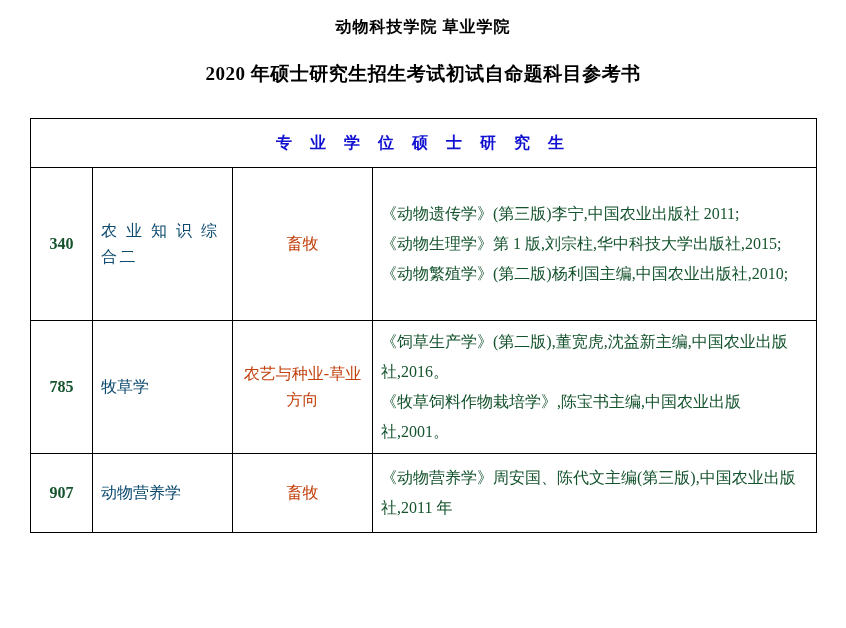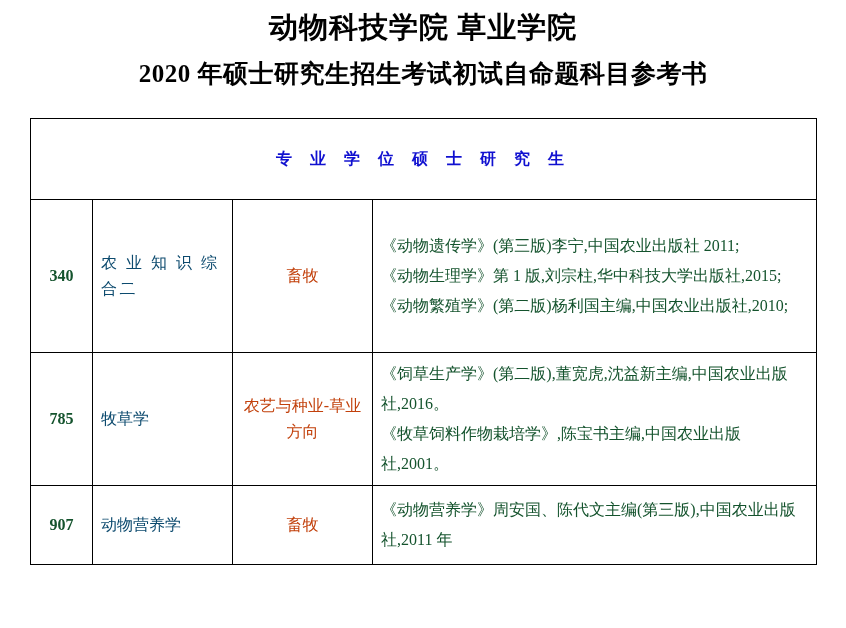--- a/index.html
+++ b/index.html
@@ -18,28 +18,28 @@
     width: 846px;
     height: 628px;
     position: relative;
     box-sizing: border-box;
   }
   .title-block {
     text-align: center;
     padding-top: 8px;
   }
   .title-main {
-    font-size: 29px;
+    font-size: 16px;
     font-weight: bold;
     letter-spacing: 1px;
     line-height: 38px;
     color: #000;
   }
   .title-sub {
-    font-size: 25px;
+    font-size: 19px;
     font-weight: bold;
     letter-spacing: 0.5px;
     line-height: 44px;
     margin-top: 6px;
     color: #000;
   }
   .table-wrap {
     margin: 22px 30px 0 30px;
   }
   table.ref-table {
@@ -54,21 +54,21 @@
     font-size: 16px;
     line-height: 26px;
   }
   .banner-cell {
     text-align: center;
     color: #1010d0;
     font-weight: bold;
     font-size: 21px;
     letter-spacing: 7px;
     height: 48px;
-    padding: 16px 0 !important;
+    padding: 0 0 !important;
   }
   .hdr {
     text-align: center;
     color: #1010d0;
     font-weight: bold;
     font-size: 17px;
     height: 56px;
   }
   .hdr.wide {
     letter-spacing: 6px;

